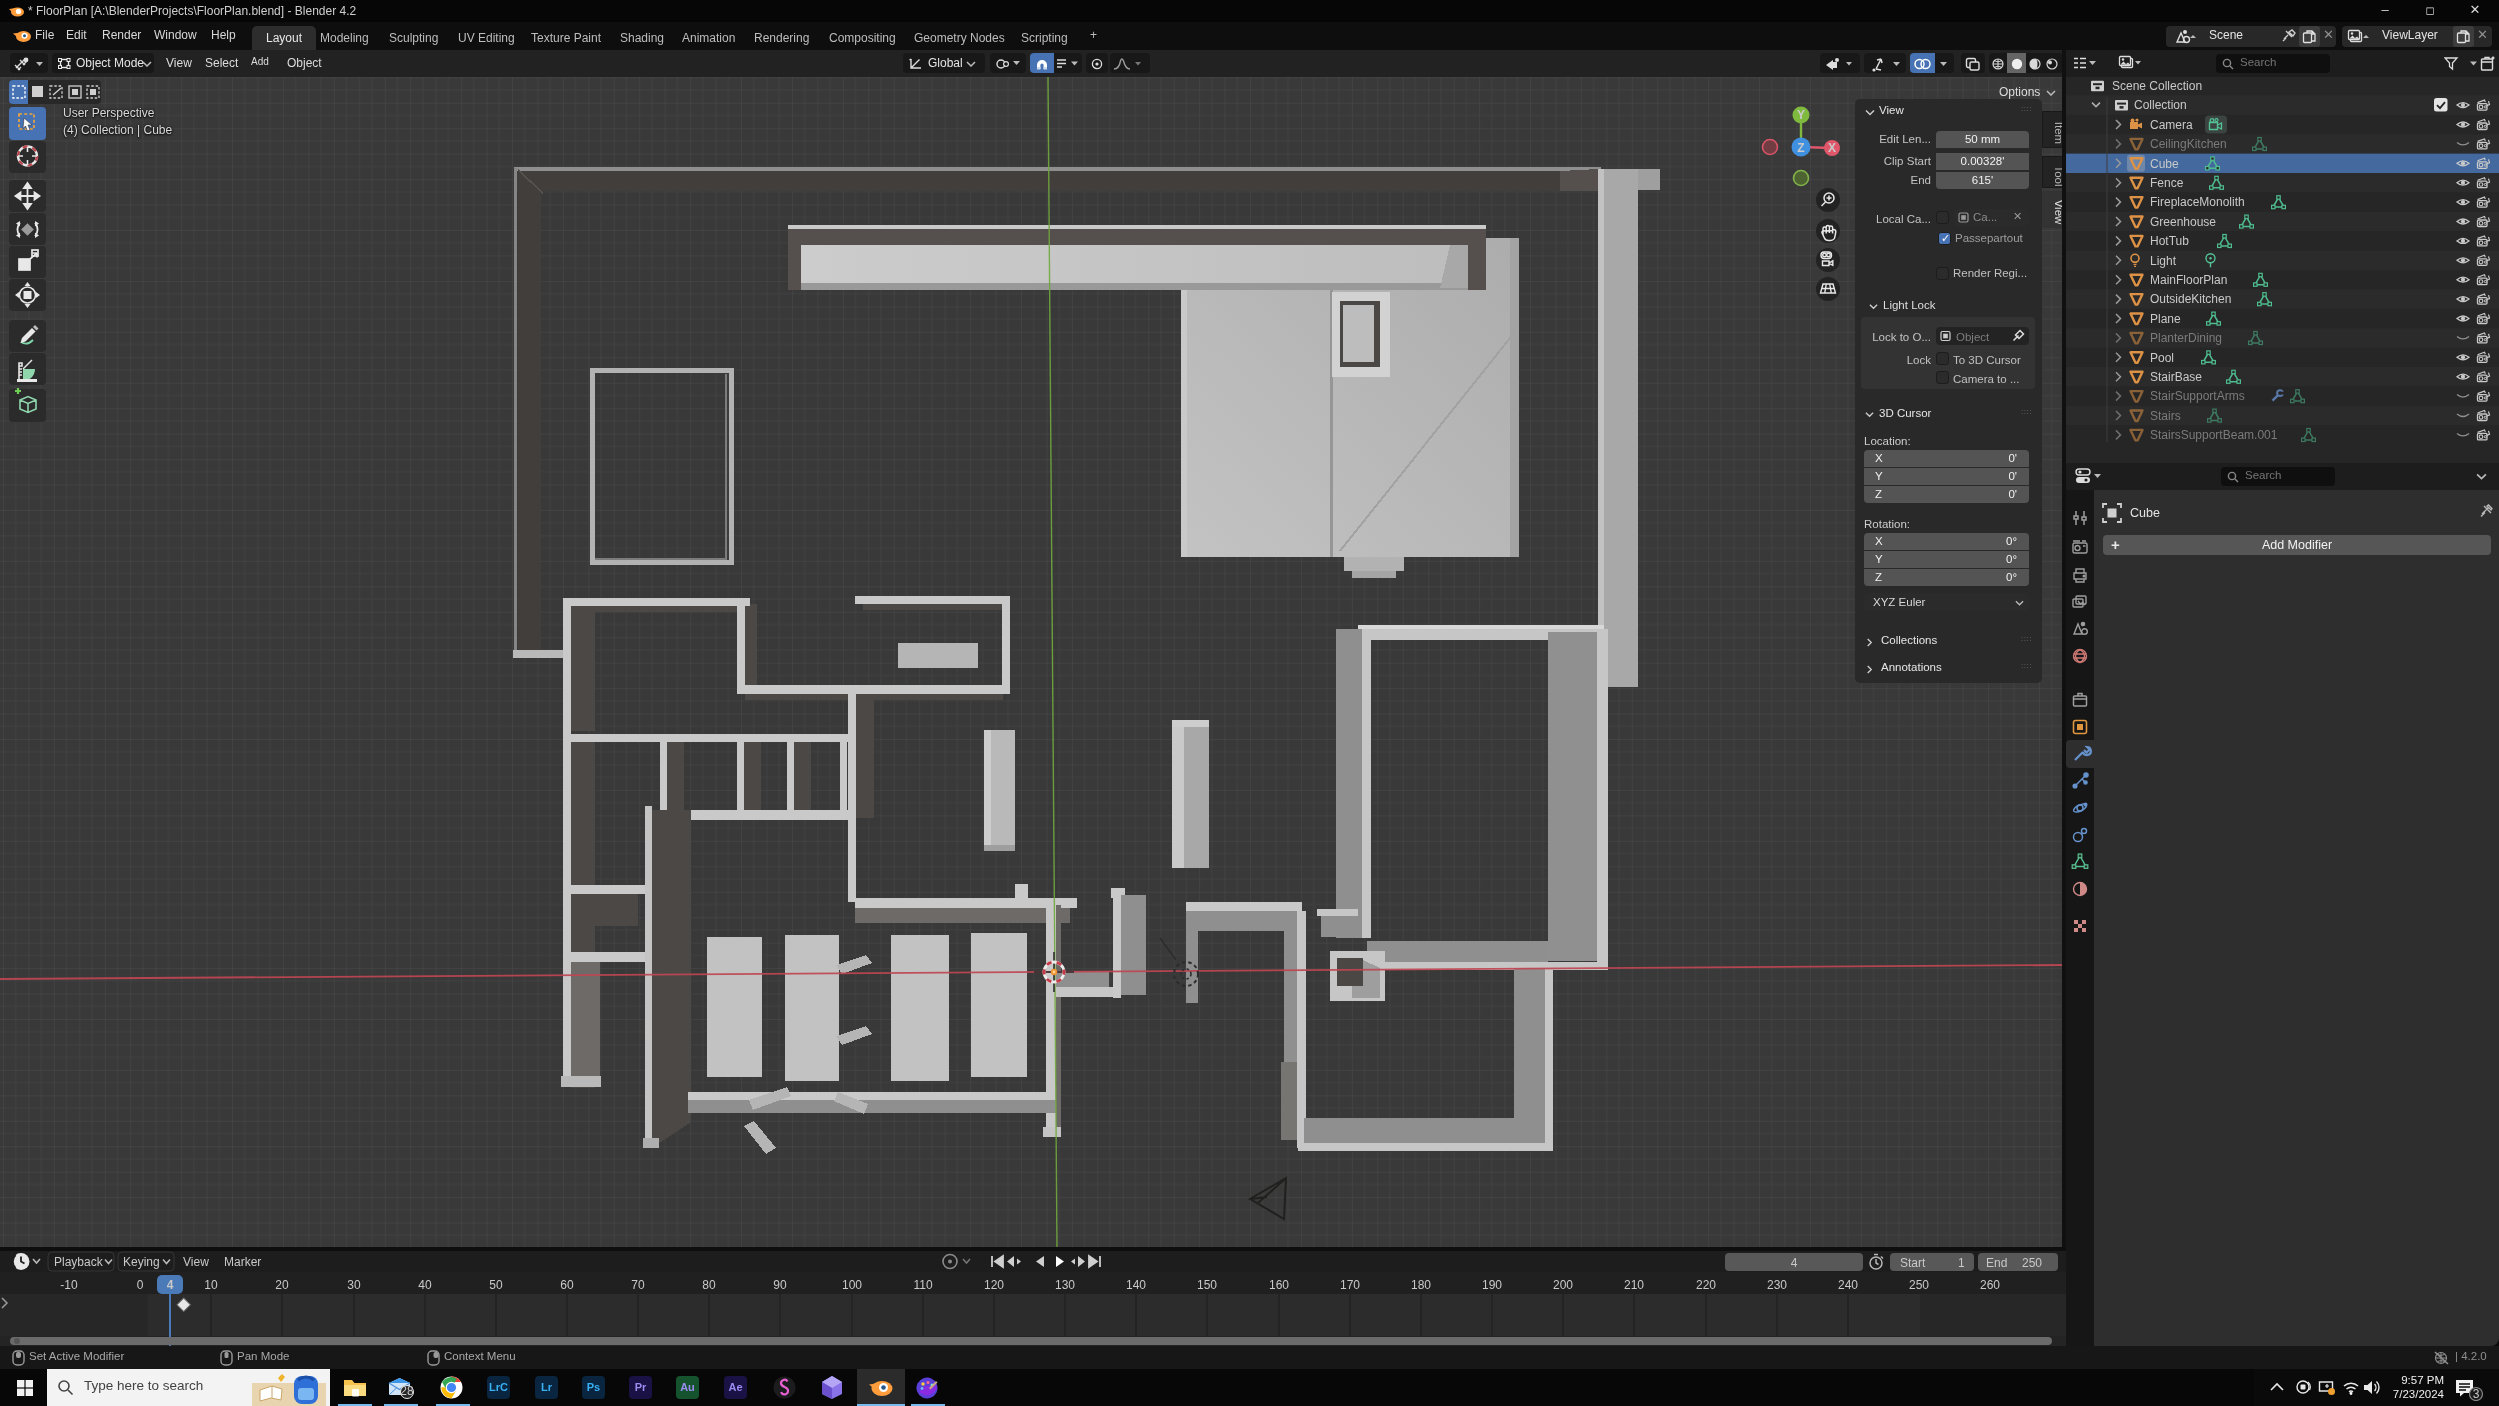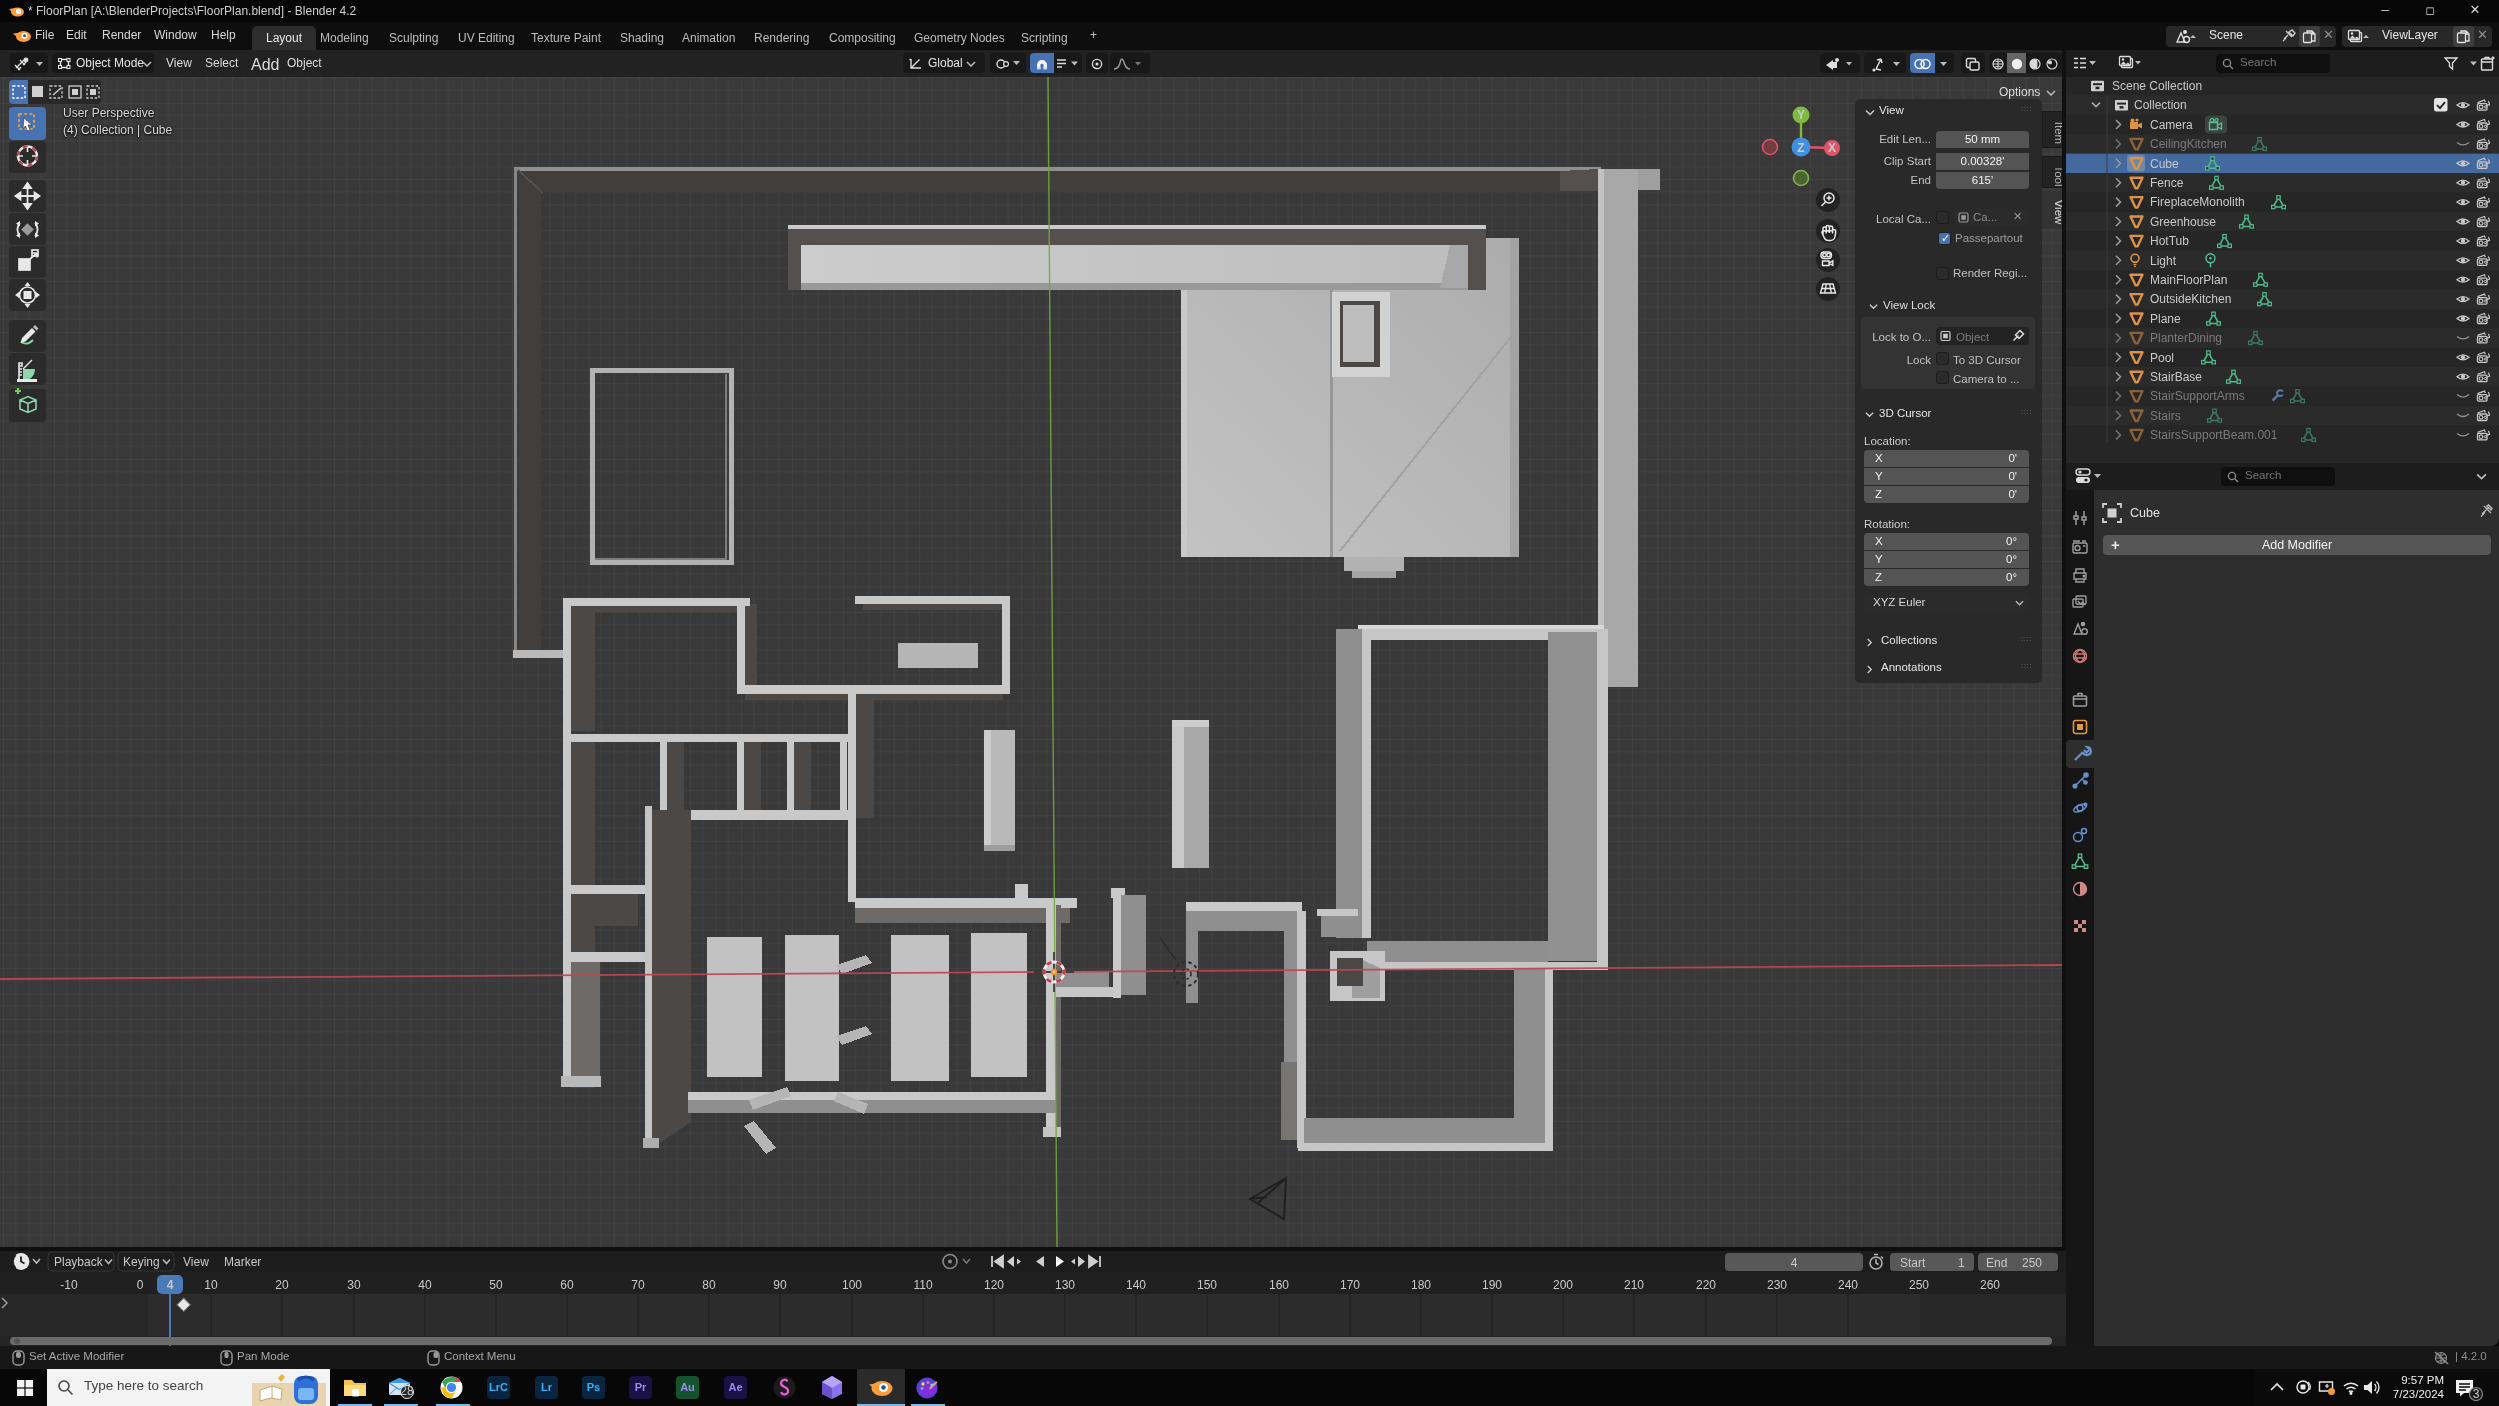--- a/index.html
+++ b/index.html
@@ -140,21 +140,21 @@
       <rect x="9" y="0.5" width="3" height="3" fill="#222" stroke="#e8e8e8" stroke-width="1"></rect>
       <rect x="0.5" y="7.5" width="3" height="3" fill="#222" stroke="#e8e8e8" stroke-width="1"></rect>
       <rect x="9" y="7.5" width="3" height="3" fill="#222" stroke="#e8e8e8" stroke-width="1"></rect>
     </svg>
     <span class="abs" style="left:76px;top:6px;font-size:12px;color:#e4e4e4">Object Mode</span>
     <svg class="abs" style="left:142px;top:11px" width="10" height="6" viewBox="0 0 10 6">
         <path d="M1 1 l4 4 l4 -4" stroke="#bbb" stroke-width="1.5" fill="none"></path>
       </svg>
     <span class="abs menu" style="left:166px;top:6px;font-size:12px;color:#dcdcdc">View</span>
     <span class="abs menu" style="left:205px;top:6px;font-size:12px;color:#dcdcdc">Select</span>
-    <span class="abs menu" style="left:251px;top:6px;font-size:16px;color:#dcdcdc">Add</span>
+    <span class="abs menu" style="left:251px;top:6px;font-size:10px;color:#dcdcdc">Add</span>
     <span class="abs menu" style="left:287px;top:6px;font-size:12px;color:#dcdcdc">Object</span>
 
     <div class="hbtn" style="left:903px;width:82px"></div>
     <svg class="abs" style="left:908px;top:8px" width="16" height="13" viewBox="0 0 16 13">
       <path d="M3 1 v9 h10 M3 10 L10 3" stroke="#ddd" stroke-width="1.4" fill="none"></path>
       <path d="M10 3 l1.5 -1.5 M3 1 l-1.5 1" stroke="#ddd" stroke-width="1.4"></path>
     </svg>
     <span class="abs" style="left:928px;top:6px;font-size:12px;color:#e4e4e4">Global</span>
     <svg class="abs" style="left:966px;top:11px" width="10" height="6" viewBox="0 0 10 6">
         <path d="M1 1 l4 4 l4 -4" stroke="#bbb" stroke-width="1.5" fill="none"></path>
@@ -544,21 +544,21 @@
         </svg>
       <span class="abs" style="left:118px;top:112px;color:#8b8b8b">Ca...</span>
       <span class="abs" style="left:158px;top:111px;color:#9a9a9a;font-size:11px">✕</span>
       <div class="abs np-cb np-on" style="left:83px;top:133px"></div>
       <span class="abs" style="left:100px;top:133px;color:#9f9f9f">Passepartout</span>
       <div class="abs np-cb" style="left:81px;top:168px"></div>
       <span class="abs" style="left:98px;top:168px;color:#c0c0c0">Render Regi...</span>
       <svg class="abs" style="left:14px;top:204px" width="9" height="7" viewBox="0 0 10 7">
           <path d="M1 1.5 l4 4 l4 -4" stroke="#ccc" stroke-width="1.5" fill="none"></path>
         </svg>
-      <span class="abs" style="left:28px;top:200px;color:#dedede">View Lock</span>
+      <span class="abs" style="left:28px;top:200px;color:#dedede">Light Lock</span>
       <div class="abs" style="left:6px;top:218px;width:174px;height:72px;background:#333333;border-radius:4px"></div>
       <span class="abs np-lab" style="left:0;top:232px;width:76px">Lock to O...</span>
       <div class="abs" style="left:81px;top:228px;width:93px;height:18px;background:#232323;border-radius:4px"></div>
       <svg class="abs" style="left:85px;top:231px" width="12" height="12" viewBox="0 0 12 11">
           <rect x="1" y="1" width="9" height="9" rx="1.5" fill="none" stroke="#ccc" stroke-width="1.2"></rect>
           <rect x="3.2" y="3.2" width="4.6" height="4.6" fill="#ccc"></rect>
         </svg>
       <span class="abs" style="left:101px;top:232px;color:#7e7e7e">Object</span>
       <svg class="abs" style="left:157px;top:230px" width="13" height="13" viewBox="0 0 13 13">
           <path d="M1.5 11.5 l5 -5 M8 1.5 l3.5 3.5 l-4.5 4.5 l-3.5 -3.5 z" stroke="#ddd" stroke-width="1.5" fill="none"></path>

